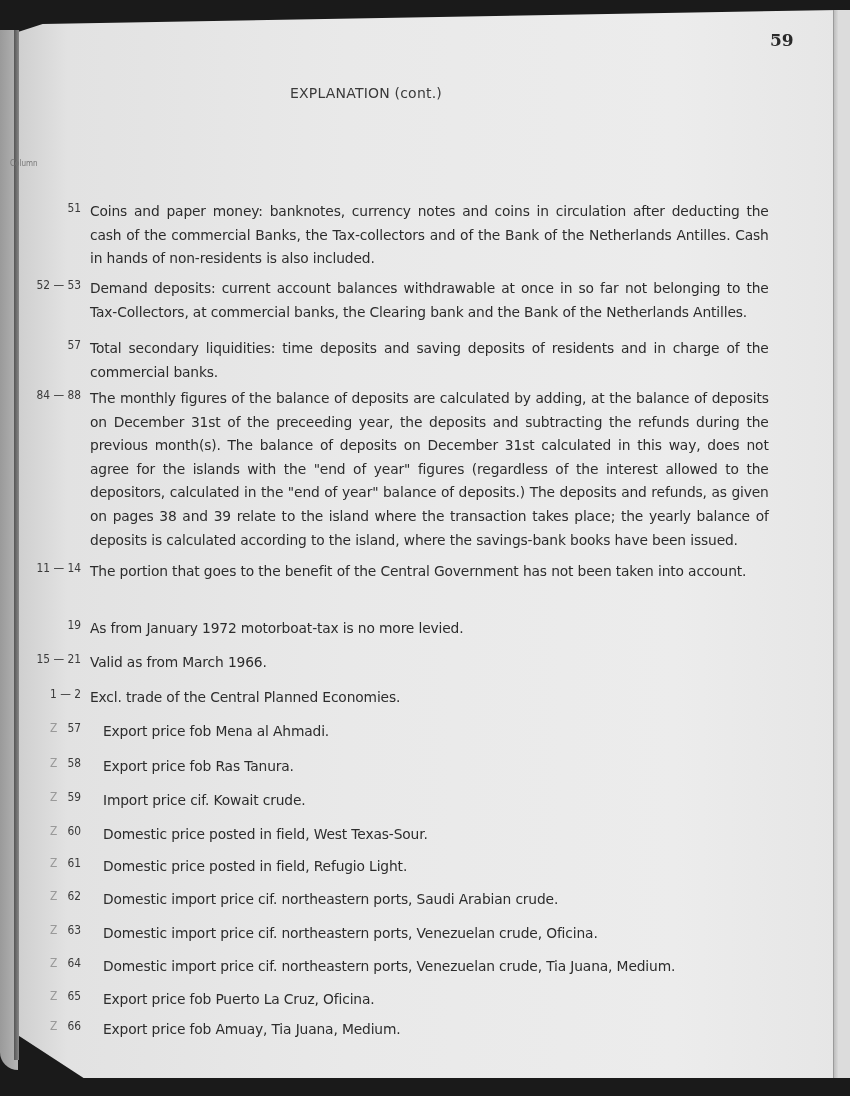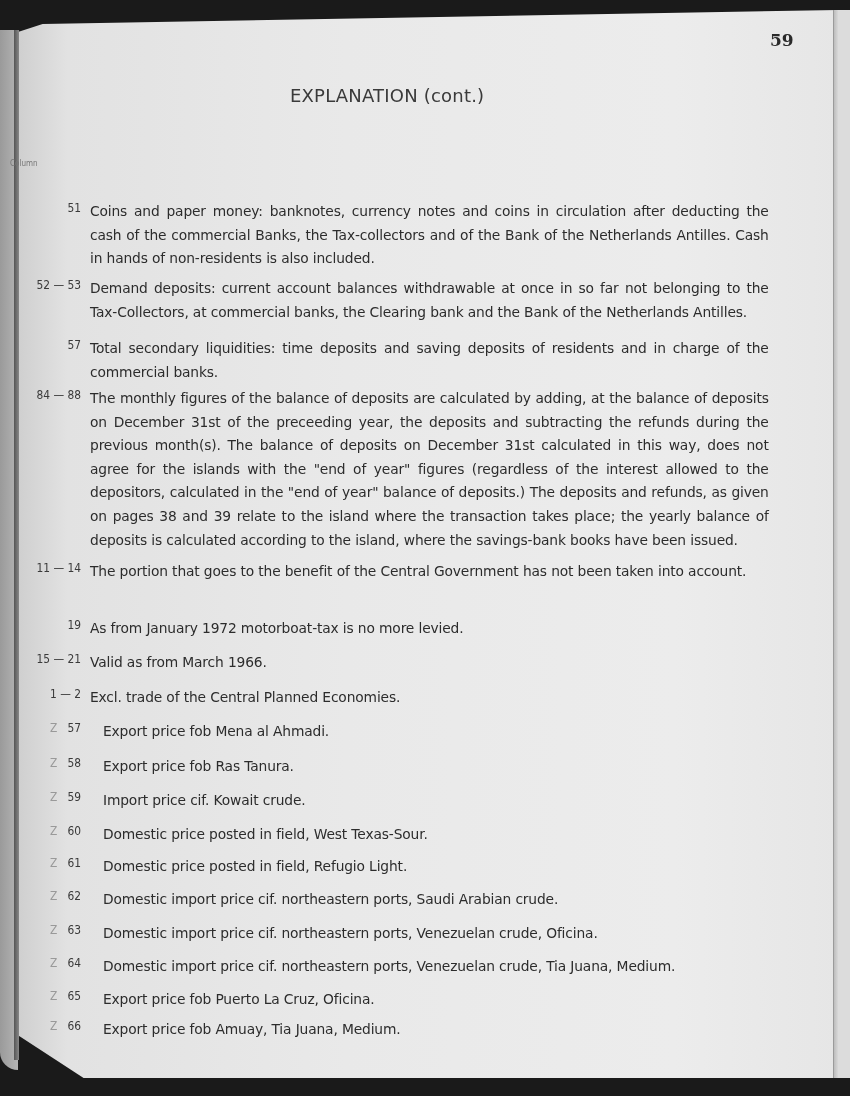--- a/index.html
+++ b/index.html
@@ -31,21 +31,21 @@
     .right-strip {
       position: absolute; left: 838px; top: 10px; width: 12px; height: 1068px;
       background: #dcdcdc;
     }
     .page-number {
       position: absolute; left: 770px; top: 30px;
       font-family: "DejaVu Serif", serif; font-weight: bold; font-size: 17px; color: #2a2a2a;
     }
     .heading {
       position: absolute; left: 290px; top: 85px;
-      font-size: 18px; color: #3a3a3a; letter-spacing: 0.2px;
+      font-size: 14px; color: #3a3a3a; letter-spacing: 0.2px;
     }
     .col-label {
       position: absolute; left: 10px; top: 158px;
       font-size: 9px; color: #777; transform: scaleX(0.8); transform-origin: left;
     }
     .entry { position: absolute; left: 0; width: 820px; }
     .entry .ref {
       position: absolute; left: 16px; width: 65px; text-align: right;
       font-size: 13px; color: #3a3a3a; transform: scaleX(0.82); transform-origin: right;
     }

